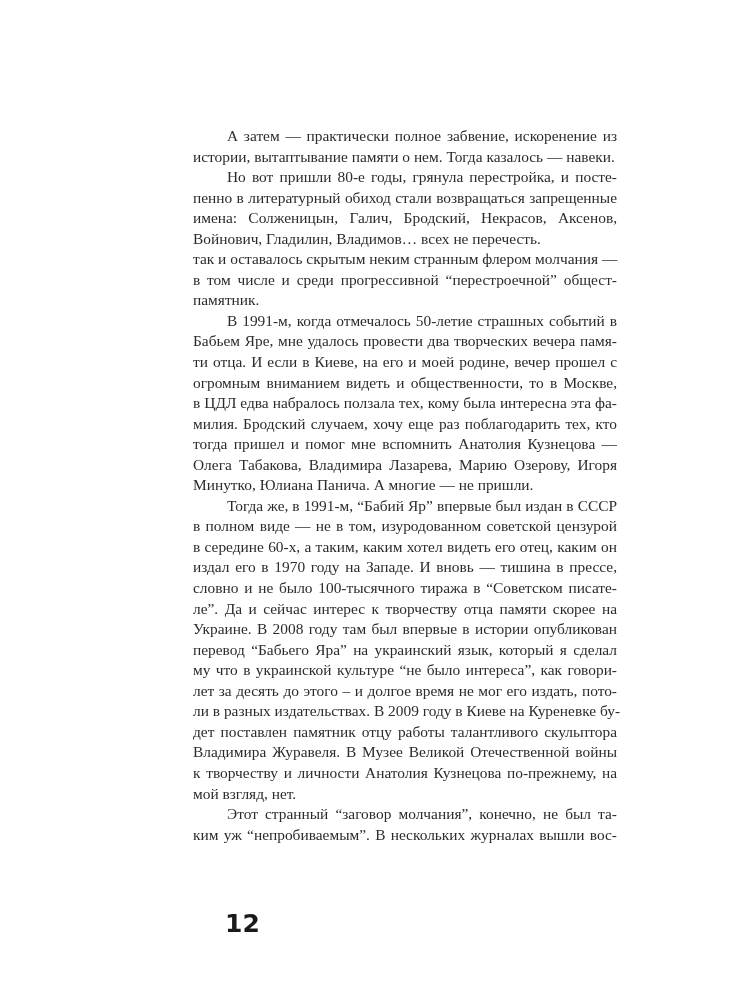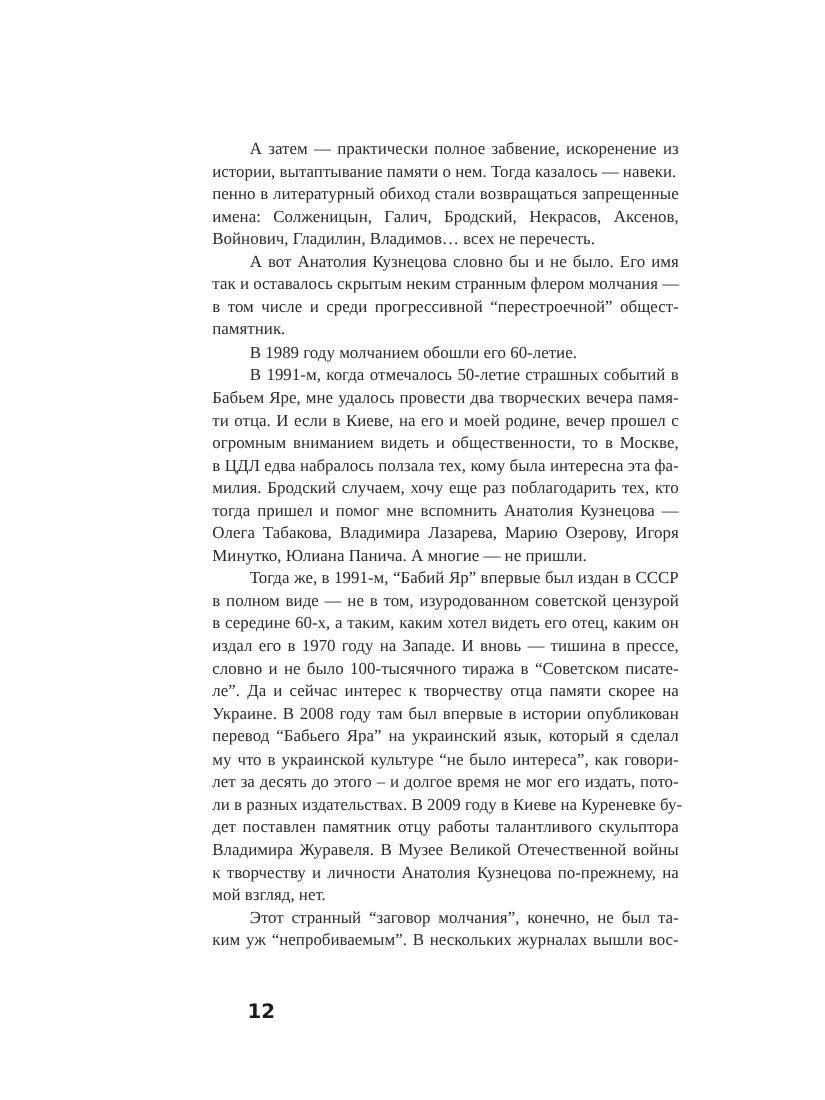--- a/index.html
+++ b/index.html
@@ -27,46 +27,43 @@
       height: 20.55px;
     }
     .line.indent { padding-left: 34px; }
     .line.last { text-align-last: left; }
     .page-number {
       position: absolute;
       left: 225px;
       top: 909px;
       font-family: "DejaVu Sans", sans-serif;
       font-weight: bold;
-      font-size: 18px;
+      font-size: 25px;
       color: #1a1a1a;
     }
   </style>
 </head>
 <body>
 
 <div class="page">
   <div class="text-block" id="text-block">
       <div>
         <span class="line indent">А затем — практически полное забвение, искоренение из</span>
         <span class="line last">истории, вытаптывание памяти о нем. Тогда казалось — навеки.</span>
       </div>
       <div>
+        <span class="line indent">Но вот пришли 80-е годы, грянула перестройка, и посте-</span>
         <span class="line">пенно в литературный обиход стали возвращаться запрещенные</span>
         <span class="line">имена: Солженицын, Галич, Бродский, Некрасов, Аксенов,</span>
         <span class="line last">Войнович, Гладилин, Владимов… всех не перечесть.</span>
       </div>
       <div>
-        <span class="line indent">А вот Анатолия Кузнецова словно бы и не было. Его имя</span>
         <span class="line">так и оставалось скрытым неким странным флером молчания —</span>
         <span class="line">в том числе и среди прогрессивной “перестроечной” общест-</span>
         <span class="line last">памятник.</span>
-      </div>
-      <div>
-        <span class="line indent last">В 1989 году молчанием обошли его 60-летие.</span>
       </div>
       <div>
         <span class="line indent">В 1991-м, когда отмечалось 50-летие страшных событий в</span>
         <span class="line">Бабьем Яре, мне удалось провести два творческих вечера памя-</span>
         <span class="line">ти отца. И если в Киеве, на его и моей родине, вечер прошел с</span>
         <span class="line">огромным вниманием видеть и общественности, то в Москве,</span>
         <span class="line">в ЦДЛ едва набралось ползала тех, кому была интересна эта фа-</span>
         <span class="line">милия. Бродский случаем, хочу еще раз поблагодарить тех, кто</span>
         <span class="line">тогда пришел и помог мне вспомнить Анатолия Кузнецова —</span>
         <span class="line">Олега Табакова, Владимира Лазарева, Марию Озерову, Игоря</span>

